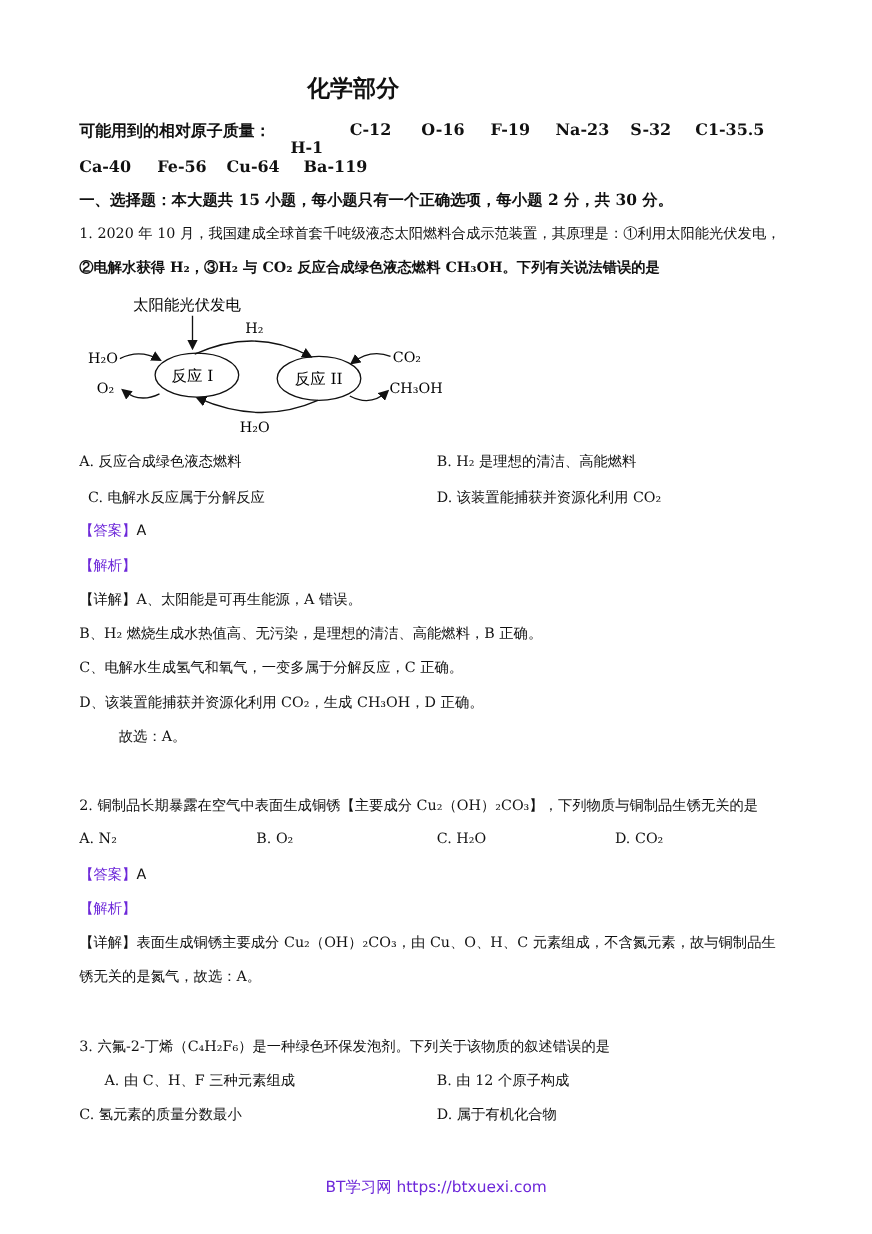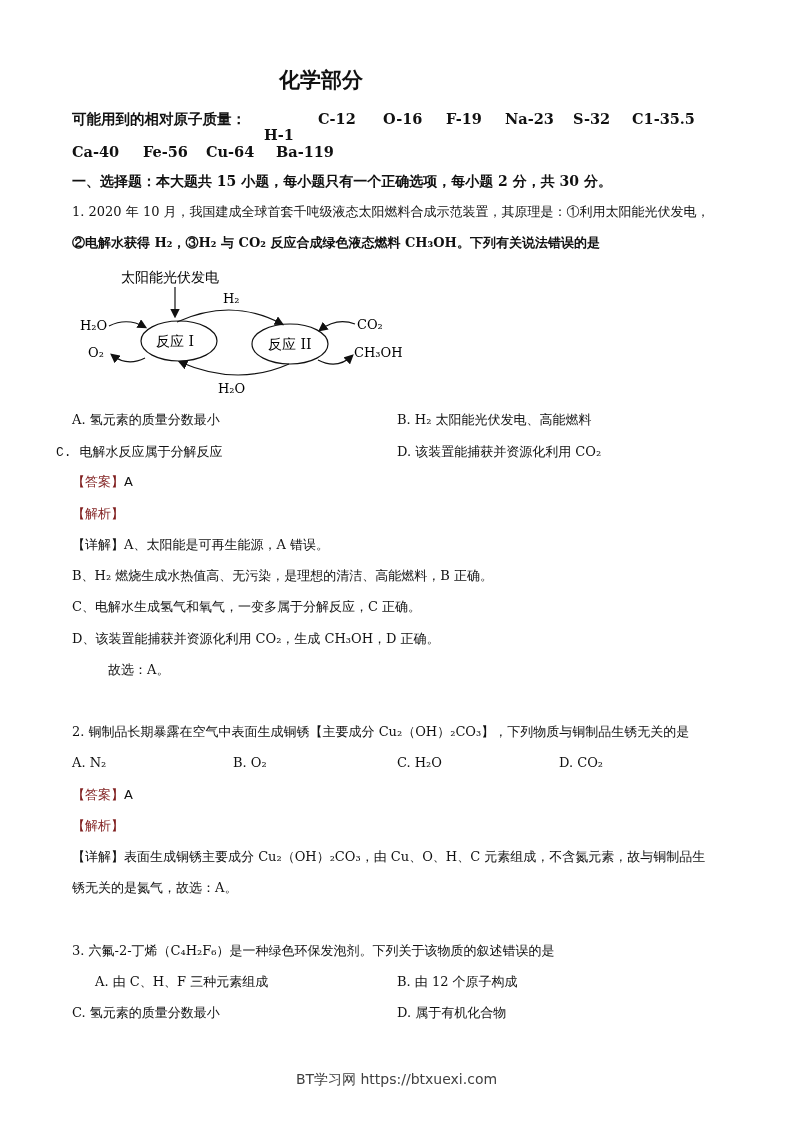--- a/index.html
+++ b/index.html
@@ -4,22 +4,22 @@
 <style>
   html, body { margin: 0; padding: 0; background: #ffffff; }
   body { width: 793px; height: 1122px; position: relative; overflow: hidden;
          font-family: "DejaVu Serif", "Liberation Serif", serif; color: #111; }
   .abs { position: absolute; white-space: nowrap; }
   .title { left: 0; width: 642px; top: 66px; text-align: center; font-size: 21px; font-weight: bold;
            font-family: "DejaVu Sans", sans-serif; }
   .bold { font-weight: bold; font-size: 14.5px; font-family: "DejaVu Serif", "Liberation Serif", serif; }
   .txt { font-size: 13px; }
   .sans { font-family: "DejaVu Sans", "Liberation Sans", sans-serif; }
-  .bracket { color: #7f1d1d; text-align: right; }
-  .footer { left: 0; width: 793px; text-align: center; top: 1071px; font-size: 14px; color: #404040;
+  .bracket { color: #6d28d9; text-align: right; }
+  .footer { left: 0; width: 793px; text-align: center; top: 1071px; font-size: 14px; color: #6d28d9;
             font-family: "DejaVu Sans", sans-serif; }
   svg text { font-family: "DejaVu Serif", "Liberation Serif", serif; }
 </style>
 </head>
 <body>
 
 <div class="abs title">化学部分</div>
 
 <div class="abs bold" style="top:110px;left:72px;">可能用到的相对原子质量：</div>
 <div class="abs bold" style="top:126px;left:264px;">H-1</div>
@@ -65,23 +65,23 @@
   <text x="16" y="95" font-size="13">O₂</text>
   <path d="M73,96 Q55,105 40,93" fill="none" stroke="#111" stroke-width="1.2" marker-end="url(#ah)"></path>
 
   <text x="285" y="67" font-size="13">CO₂</text>
   <path d="M283,62 Q265,55 248,68" fill="none" stroke="#111" stroke-width="1.2" marker-end="url(#ah)"></path>
 
   <text x="282" y="95" font-size="13">CH₃OH</text>
   <path d="M246,98 Q265,108 280,94" fill="none" stroke="#111" stroke-width="1.2" marker-end="url(#ah)"></path>
 </svg>
 
-<div class="abs txt" style="top:411px;left:72px;">A.  氢元素的质量分数最小</div>
-<div class="abs txt" style="top:411px;left:397px;">B. H₂ 太阳能光伏发电、高能燃料</div>
-<div class="abs txt" style="top:443px;left:56px;font-family:Liberation Mono, monospace;">C.  电解水反应属于分解反应</div>
+<div class="abs txt" style="top:411px;left:72px;">A.  反应合成绿色液态燃料</div>
+<div class="abs txt" style="top:411px;left:397px;">B. H₂ 是理想的清洁、高能燃料</div>
+<div class="abs txt" style="top:443px;left:80px;">C.  电解水反应属于分解反应</div>
 <div class="abs txt" style="top:443px;left:397px;">D.  该装置能捕获并资源化利用 CO₂</div>
 
 <div class="abs txt" style="top:473px;left:72px;">
   <span class="bracket">【答案】</span><span class="sans">A</span>
 </div>
 <div class="abs txt bracket" style="top:505px;left:72px;">【解析】</div>
 
 <div class="abs txt" style="top:536px;left:72px;">
   <span>【详解】</span><span>A、太阳能是可再生能源，A 错误。</span>
 </div>

